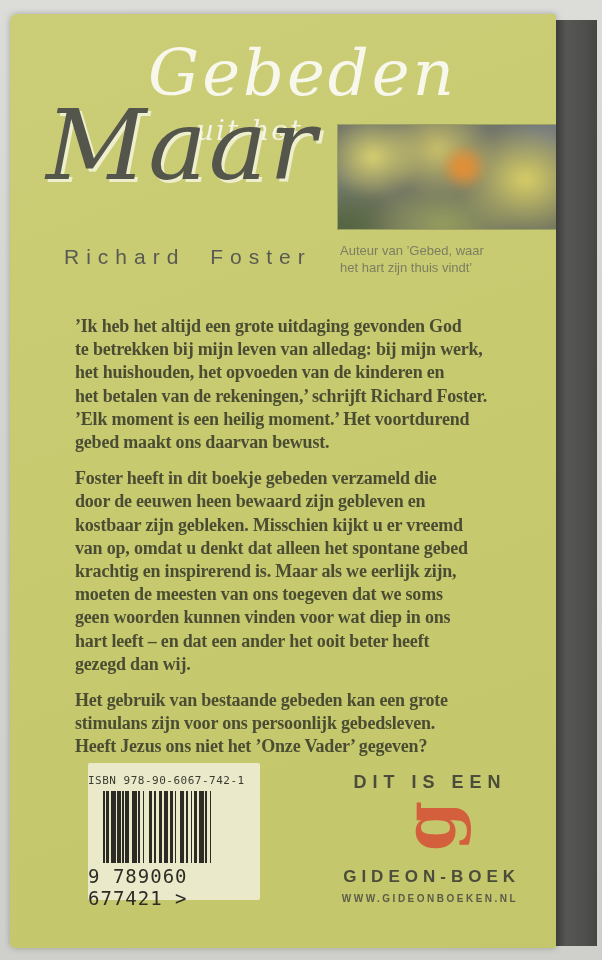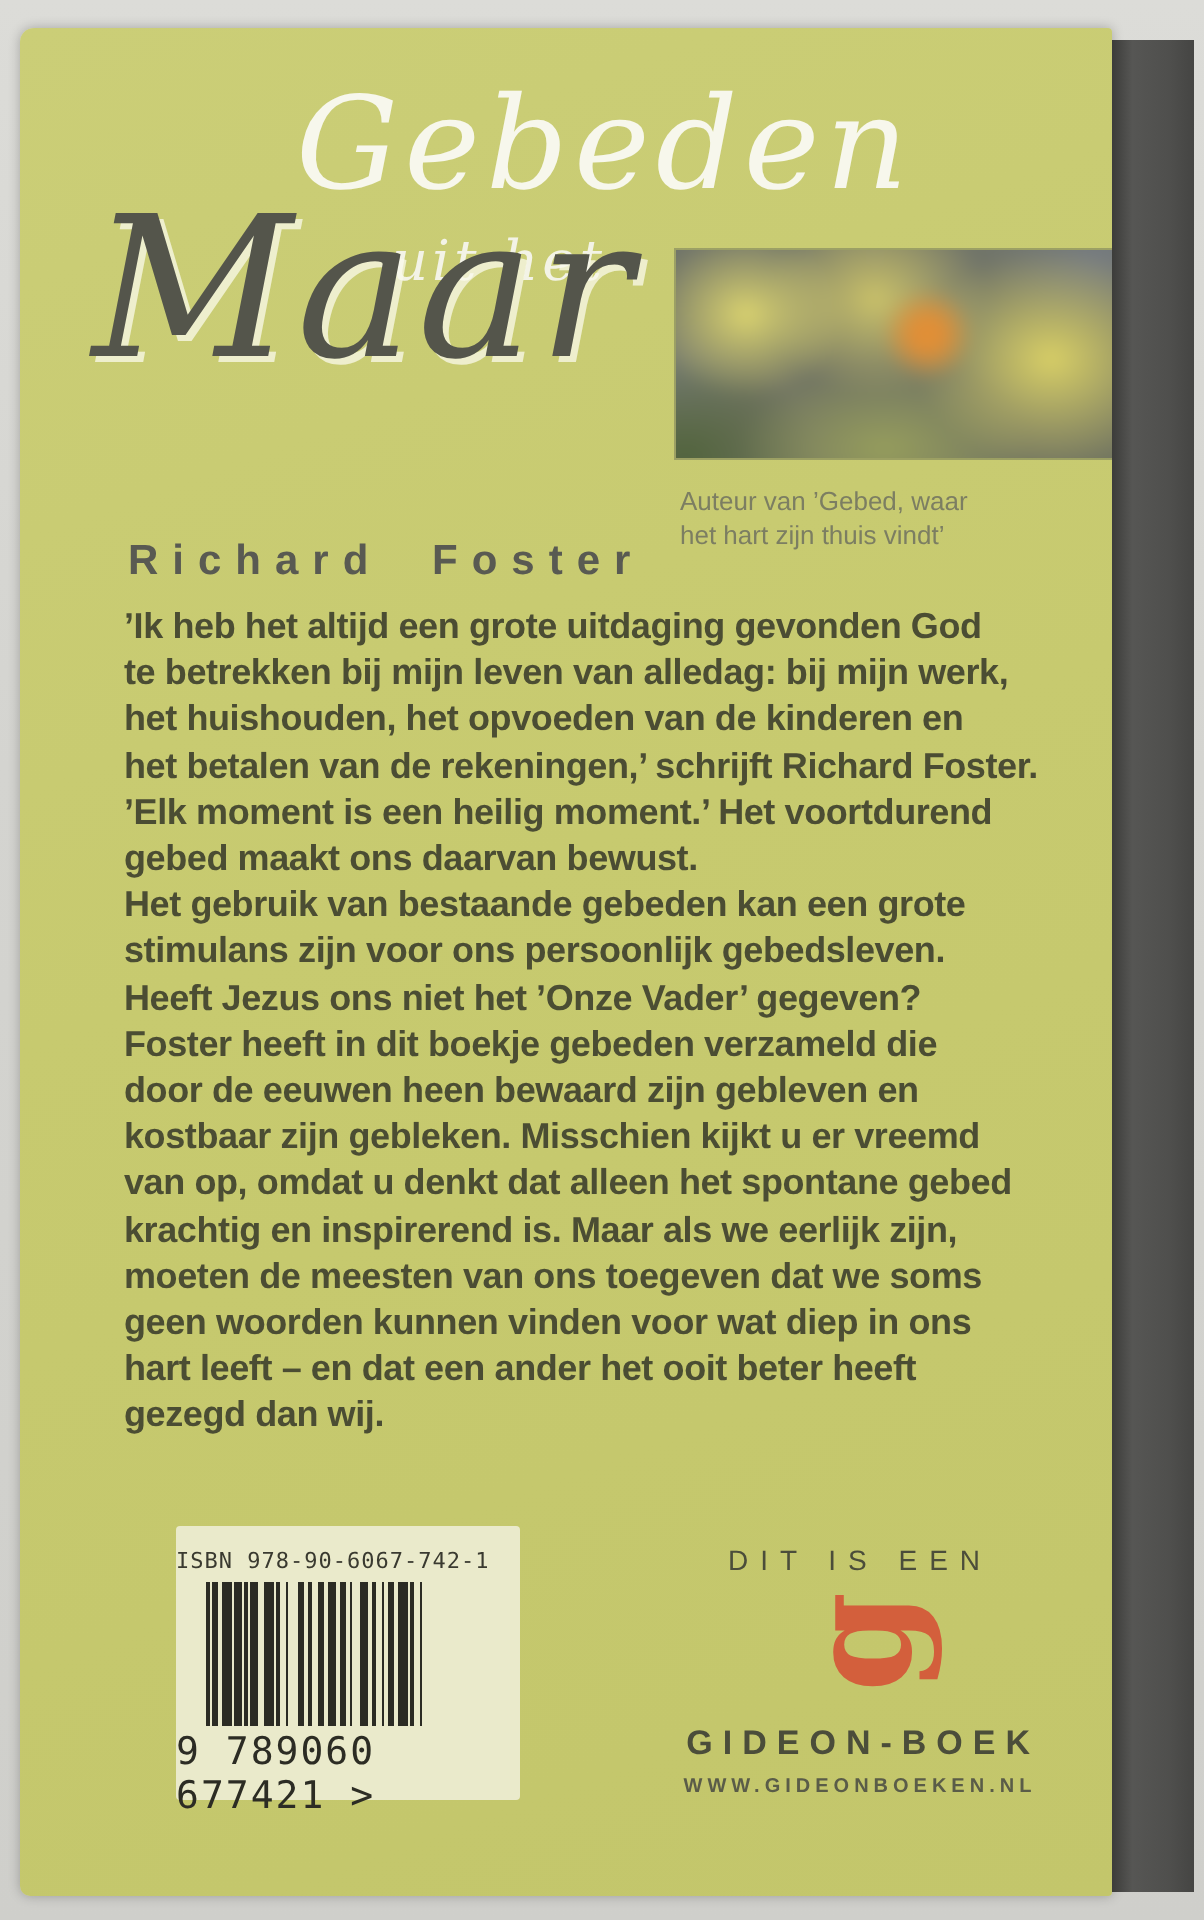--- a/index.html
+++ b/index.html
@@ -42,34 +42,34 @@
       radial-gradient(ellipse 40% 62% at 83% 52%, rgba(222,212,102,.95), rgba(222,212,102,0) 72%),
       radial-gradient(ellipse 44% 48% at 48% 88%, rgba(156,164,92,.85), rgba(156,164,92,0) 70%),
       radial-gradient(ellipse 40% 60% at 6% 92%, rgba(78,98,58,.9), rgba(78,98,58,0) 70%),
       radial-gradient(ellipse 32% 45% at 92% 12%, rgba(118,124,132,.9), rgba(118,124,132,0) 70%),
       radial-gradient(ellipse 26% 40% at 2% 60%, rgba(120,126,120,.8), rgba(120,126,120,0) 70%),
       linear-gradient(180deg,#70746a 0%,#72755f 100%);
     filter:blur(4px);
   }
   
   .author{
-    position:absolute;left:54px;top:231px;font-size:21px;font-weight:700;
-    color:#595a52;letter-spacing:7px;word-spacing:12px;margin-top:24px;
+    position:absolute;left:54px;top:231px;font-size:21px;font-weight:400;
+    color:#595a52;letter-spacing:7px;word-spacing:12px;
   }
   .author-note{
     position:absolute;left:330px;top:228px;font-size:13px;line-height:17px;
     color:#7c7e62;white-space:pre-line;
   }
   
   .body-text{
     position:absolute;left:52px;top:288px;width:496px;
     font-size:18px;font-weight:700;line-height:23.2px;color:#4b4d33;
     letter-spacing:-0.2px;
   }
-  .body-text p{margin:0;white-space:pre-line;}
+  .body-text p{margin:13px;white-space:pre-line;font-family:Liberation Serif, serif;}
   
   .barcode-panel{
     position:absolute;left:78px;top:749px;width:172px;height:137px;
     background:#eaeacb;border-radius:2px;
   }
   .isbn-label{
     margin-top:11px;text-align:left;
     font-family:"DejaVu Sans Mono",monospace;font-size:11px;letter-spacing:0.5px;color:#3a3a30;
   }
   .bars{
@@ -79,21 +79,21 @@
   .bars .bar{background:#2c2c24;}
   .bars .sp{background:transparent;}
   .barcode-number{
     margin-top:2px;text-align:left;
     font-family:"DejaVu Sans Mono",monospace;font-size:19px;letter-spacing:1px;color:#2c2c24;
   }
   
   .publisher{
     position:absolute;left:330px;top:758px;width:180px;text-align:center;
   }
-  .pub-tagline{font-size:14px;font-weight:400;letter-spacing:6px;color:#4b4d3a;}
+  .pub-tagline{font-size:18px;font-weight:700;letter-spacing:6px;color:#4b4d3a;}
   .pub-logo{
     height:72px;line-height:66px;font-family:"DejaVu Serif",serif;font-weight:700;
     font-size:72px;color:#d35f3c;
   }
   .pub-logo span{display:inline-block;transform:rotate(-90deg);}
   .pub-name{font-size:17px;font-weight:700;letter-spacing:5px;color:#4b4d3a;margin-top:2px;text-align:right;}
   .pub-site{font-size:10px;font-weight:700;letter-spacing:2.5px;color:#5a5c48;margin-top:6px;}
 </style>
 </head>
 <body>
@@ -112,32 +112,32 @@
   <div class="author-note">Auteur van ’Gebed, waar
 het hart zijn thuis vindt’</div>
 
   <div class="body-text">
     <p>’Ik heb het altijd een grote uitdaging gevonden God
 te betrekken bij mijn leven van alledag: bij mijn werk,
 het huishouden, het opvoeden van de kinderen en
 het betalen van de rekeningen,’ schrijft Richard Foster.
 ’Elk moment is een heilig moment.’ Het voortdurend
 gebed maakt ons daarvan bewust.</p>
-    <p>Het gebruik van bestaande gebeden kan een grote
-stimulans zijn voor ons persoonlijk gebedsleven.
-Heeft Jezus ons niet het ’Onze Vader’ gegeven?</p>
     <p>Foster heeft in dit boekje gebeden verzameld die
 door de eeuwen heen bewaard zijn gebleven en
 kostbaar zijn gebleken. Misschien kijkt u er vreemd
 van op, omdat u denkt dat alleen het spontane gebed
 krachtig en inspirerend is. Maar als we eerlijk zijn,
 moeten de meesten van ons toegeven dat we soms
 geen woorden kunnen vinden voor wat diep in ons
 hart leeft – en dat een ander het ooit beter heeft
 gezegd dan wij.</p>
+    <p>Het gebruik van bestaande gebeden kan een grote
+stimulans zijn voor ons persoonlijk gebedsleven.
+Heeft Jezus ons niet het ’Onze Vader’ gegeven?</p>
   </div>
 
   <div class="barcode-panel">
     <div class="isbn-label">ISBN 978-90-6067-742-1</div>
     <div class="bars" id="bars">
         <span class="bar" style="width: 1.6px;"></span>
         <span class="sp" style="width: 1.6px;"></span>
         <span class="bar" style="width: 3.2px;"></span>
         <span class="sp" style="width: 1.6px;"></span>
         <span class="bar" style="width: 4.8px;"></span>

